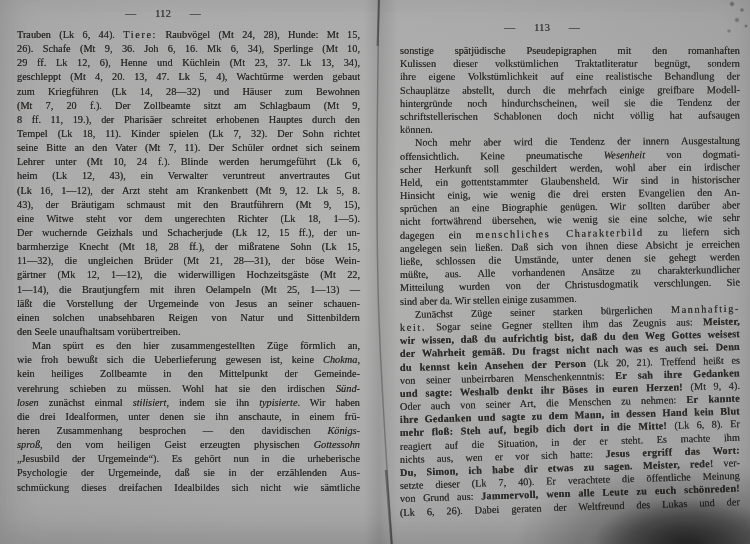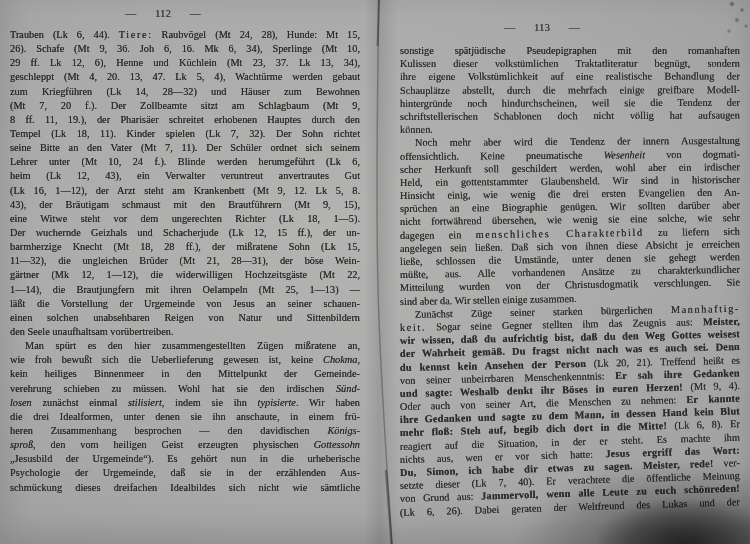--- a/index.html
+++ b/index.html
@@ -28,21 +28,21 @@
     color: #45423f;
   }
   .page-left  .page-header { transform: translateX(-22px); margin-bottom: 8px; }
   .page-right .page-header { transform: translateX(-28px); margin-bottom: 10px; }
   .line {
     font-size: 10.3px;
     text-align: justify;
     text-align-last: justify;
     -moz-text-align-last: justify;
   }
-  .page-left  .line { height: 14.15px; line-height: 14.15px; }
+  .page-left  .line { height: 14.15px; line-height: 14.15px; margin-left: 7px; }
   .page-right .line { height: 13.2px;  line-height: 13.2px; transform-origin: 0 50%; }
   .line.end { text-align-last: left; }
   .line.indent { padding-left: 15px; }
   .it { font-style: italic; }
   .bd { font-weight: bold; letter-spacing: 0.2px; }
   .sp { letter-spacing: 1.6px; }
   
   .gutter-band {
     position: absolute; left: 364px; top: 0; width: 34px; height: 544px;
     background: linear-gradient(90deg, rgba(0,0,0,0) 0%, rgba(0,0,0,0.10) 45%, rgba(0,0,0,0) 100%);
@@ -102,23 +102,23 @@
         <div class="line"><span>43), der Bräutigam schmaust mit den Brautführern (Mt 9, 15),</span></div>
         <div class="line"><span>eine Witwe steht vor dem ungerechten Richter (Lk 18, 1—5).</span></div>
         <div class="line"><span>Der wuchernde Geizhals und Schacherjude (Lk 12, 15 ff.), der un-</span></div>
         <div class="line"><span>barmherzige Knecht (Mt 18, 28 ff.), der mißratene Sohn (Lk 15,</span></div>
         <div class="line"><span>11—32), die ungleichen Brüder (Mt 21, 28—31), der böse Wein-</span></div>
         <div class="line"><span>gärtner (Mk 12, 1—12), die widerwilligen Hochzeitsgäste (Mt 22,</span></div>
         <div class="line"><span>1—14), die Brautjungfern mit ihren Oelampeln (Mt 25, 1—13) —</span></div>
         <div class="line"><span>läßt die Vorstellung der Urgemeinde von Jesus an seiner schauen-</span></div>
         <div class="line"><span>einen solchen unabsehbaren Reigen von Natur und Sittenbildern</span></div>
         <div class="line end"><span>den Seele unaufhaltsam vorübertreiben.</span></div>
-        <div class="line indent"><span>Man spürt es den hier zusammengestellten Zügen mißratene an,</span></div>
+        <div class="line indent"><span>Man spürt es den hier zusammengestellten Züge förmlich an,</span></div>
         <div class="line"><span>wie froh bewußt sich die Ueberlieferung gewesen ist, keine </span><span class="it">Chokma,</span></div>
-        <div class="line"><span>kein heiliges Binnenmeer in den Mittelpunkt der Gemeinde-</span></div>
+        <div class="line"><span>kein heiliges Zollbeamte in den Mittelpunkt der Gemeinde-</span></div>
         <div class="line"><span>verehrung schieben zu müssen. Wohl hat sie den irdischen </span><span class="it">Sünd-</span></div>
         <div class="line"><span class="it">losen</span><span> zunächst einmal </span><span class="it">stilisiert</span><span>, indem sie ihn </span><span class="it">typisierte</span><span>. Wir haben</span></div>
         <div class="line"><span>die drei Idealformen, unter denen sie ihn anschaute, in einem frü-</span></div>
         <div class="line"><span>heren Zusammenhang besprochen — den davidischen </span><span class="it">Königs-</span></div>
         <div class="line"><span class="it">sproß</span><span>, den vom heiligen Geist erzeugten physischen </span><span class="it">Gottessohn</span></div>
         <div class="line"><span>„Jesusbild der Urgemeinde“). Es gehört nun in die urheberische</span></div>
         <div class="line"><span>Psychologie der Urgemeinde, daß sie in der erzählenden Aus-</span></div>
         <div class="line"><span>schmückung dieses dreifachen Idealbildes sich nicht wie sämtliche</span></div>
       </div>
   </div>

